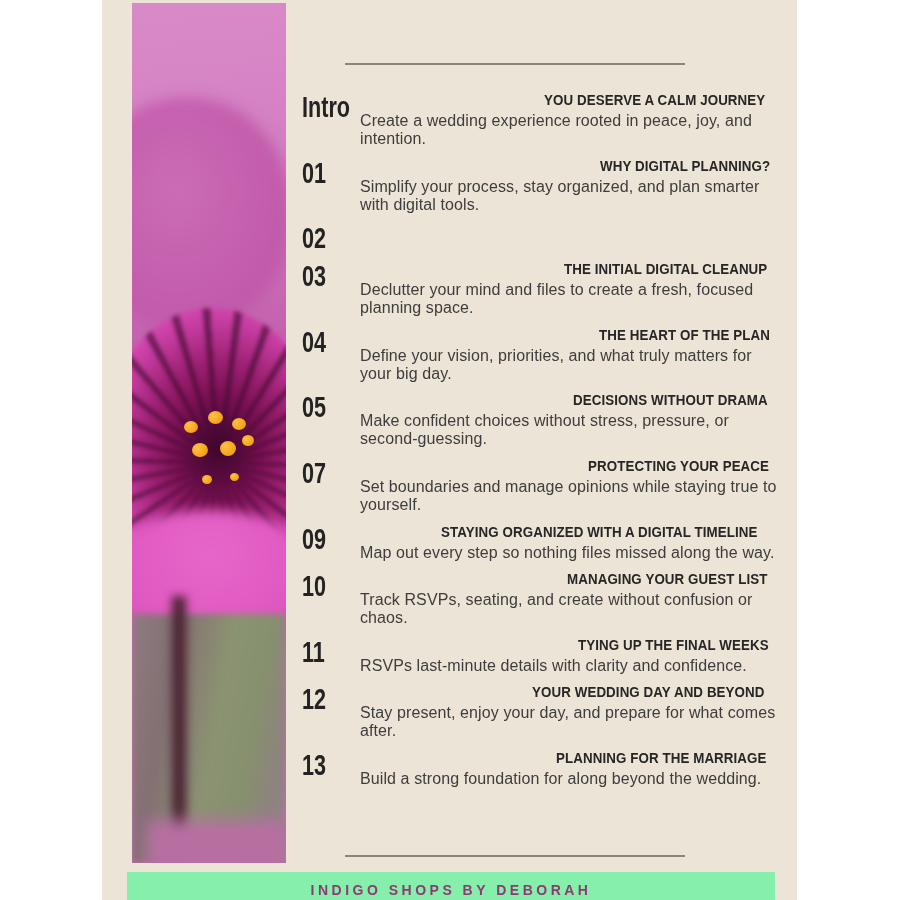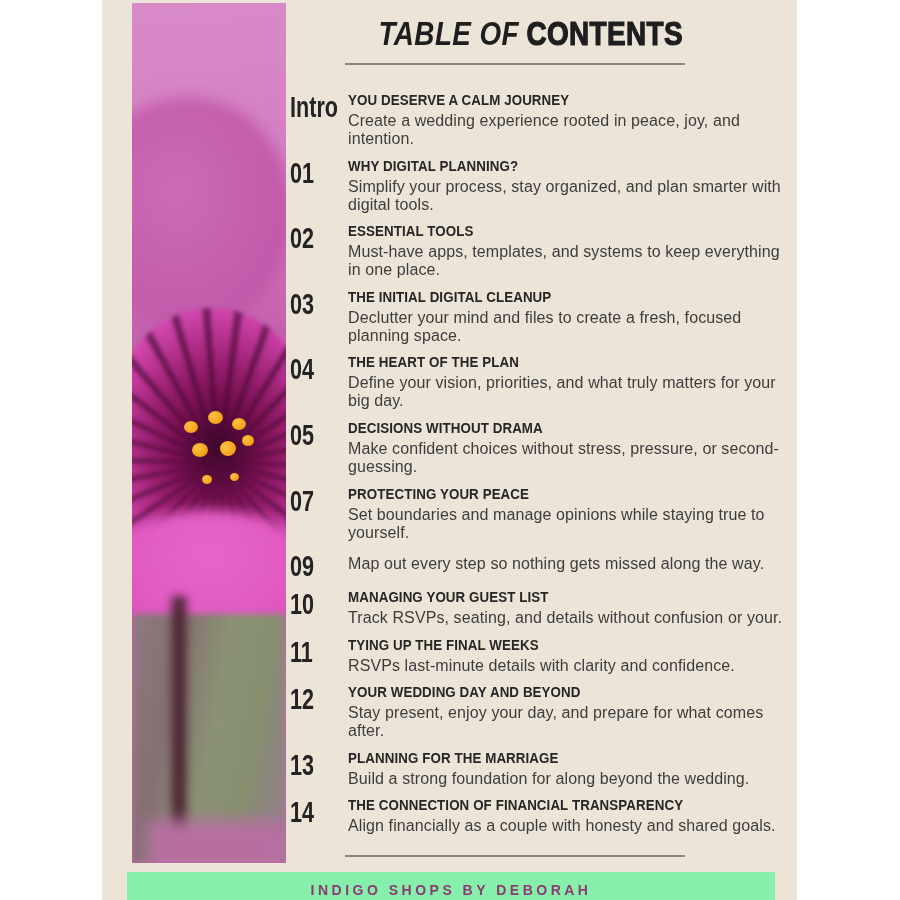--- a/index.html
+++ b/index.html
@@ -44,25 +44,25 @@
   .header-inner{display:inline-block;transform:scale(0.82,1);transform-origin:center top;
     font-size:34px;color:#1e1e1e;letter-spacing:0.5px;}
   .t-italic{font-style:italic;font-weight:700;}
   .t-bold{font-weight:700;margin-left:9px;-webkit-text-stroke:1.2px #1e1e1e;}
   .rule{position:absolute;left:345px;width:340px;height:2px;background:#8b8678;}
   .rule-top{top:63px;}
   .rule-bottom{top:855px;}
 
   
   .toc{position:absolute;left:290px;top:92px;width:495px;display:flex;flex-direction:column;gap:9.6px;}
-  .row{display:flex;align-items:flex-start;}
+  .row{display:flex;align-items:flex-start;margin-left:12px;}
   .num{width:58px;flex:0 0 58px;font-size:27px;font-weight:600;color:#232323;line-height:1.05;}
   .num span{display:inline-block;transform:scale(0.8,1.08);transform-origin:left top;letter-spacing:0px;}
   .texts{flex:1;}
-  .entry-title{font-size:14.5px;font-weight:700;color:#262626;letter-spacing:0.1px;}
+  .entry-title{font-size:14.5px;font-weight:700;color:#262626;letter-spacing:0.1px;text-align:right;}
   .entry-title span{display:inline-block;transform:scaleX(0.92);transform-origin:left center;white-space:nowrap;}
   .entry-desc{font-size:16px;color:#3d3d3d;margin-top:4px;letter-spacing:0.1px;}
 
   
   .footer-bar{position:absolute;left:127px;top:872px;width:648px;height:36px;background:#86efac;
     display:flex;align-items:center;justify-content:center;}
   .footer-text{font-size:14px;font-weight:700;letter-spacing:3.5px;color:#8e3a72;}
 </style>
 </head>
 <body>
@@ -82,48 +82,39 @@
     <div class="stamen st5"></div>
     <div class="stamen st6"></div>
     <div class="stamen st7"></div>
     <div class="stamen st8"></div>
     <div class="layer ph-petal-low"></div>
     <div class="layer ph-bottom"></div>
     <div class="layer ph-stem"></div>
     <div class="layer ph-pink-glow"></div>
   </div>
 
-  <div class="header">
-    <div class="header-inner">
-      <span class="t-italic">TABLE OF</span><span class="t-bold">CONTENTS</span>
-    </div>
-  </div>
   <div class="rule rule-top"></div>
 
   <div class="toc">
     <div class="row">
       <div class="num"><span>Intro</span></div>
       <div class="texts">
           <div class="entry-title"><span>YOU DESERVE A CALM JOURNEY</span></div>
       <div class="entry-desc">Create a wedding experience rooted in peace, joy, and intention.</div>
         </div>
     </div>
     <div class="row">
       <div class="num"><span>01</span></div>
       <div class="texts">
           <div class="entry-title"><span>WHY DIGITAL PLANNING?</span></div>
       <div class="entry-desc">Simplify your process, stay organized, and plan smarter with digital tools.</div>
         </div>
     </div>
     <div class="row">
       <div class="num"><span>02</span></div>
-      <div class="texts">
-          <div class="entry-title"><span>ESSENTIAL TOOLS</span></div>
-      <div class="entry-desc">Must-have apps, templates, and systems to keep everything in one place.</div>
-        </div>
     </div>
     <div class="row">
       <div class="num"><span>03</span></div>
       <div class="texts">
           <div class="entry-title"><span>THE INITIAL DIGITAL CLEANUP</span></div>
       <div class="entry-desc">Declutter your mind and files to create a fresh, focused planning space.</div>
         </div>
     </div>
     <div class="row">
       <div class="num"><span>04</span></div>
@@ -142,28 +133,29 @@
     <div class="row">
       <div class="num"><span>07</span></div>
       <div class="texts">
           <div class="entry-title"><span>PROTECTING YOUR PEACE</span></div>
       <div class="entry-desc">Set boundaries and manage opinions while staying true to yourself.</div>
         </div>
     </div>
     <div class="row">
       <div class="num"><span>09</span></div>
       <div class="texts">
-      <div class="entry-desc">Map out every step so nothing gets missed along the way.</div>
+          <div class="entry-title"><span>STAYING ORGANIZED WITH A DIGITAL TIMELINE</span></div>
+      <div class="entry-desc">Map out every step so nothing files missed along the way.</div>
         </div>
     </div>
     <div class="row">
       <div class="num"><span>10</span></div>
       <div class="texts">
           <div class="entry-title"><span>MANAGING YOUR GUEST LIST</span></div>
-      <div class="entry-desc">Track RSVPs, seating, and details without confusion or your.</div>
+      <div class="entry-desc">Track RSVPs, seating, and create without confusion or chaos.</div>
         </div>
     </div>
     <div class="row">
       <div class="num"><span>11</span></div>
       <div class="texts">
           <div class="entry-title"><span>TYING UP THE FINAL WEEKS</span></div>
       <div class="entry-desc">RSVPs last-minute details with clarity and confidence.</div>
         </div>
     </div>
     <div class="row">
@@ -173,27 +165,20 @@
       <div class="entry-desc">Stay present, enjoy your day, and prepare for what comes after.</div>
         </div>
     </div>
     <div class="row">
       <div class="num"><span>13</span></div>
       <div class="texts">
           <div class="entry-title"><span>PLANNING FOR THE MARRIAGE</span></div>
       <div class="entry-desc">Build a strong foundation for along beyond the wedding.</div>
         </div>
     </div>
-    <div class="row">
-      <div class="num"><span>14</span></div>
-      <div class="texts">
-          <div class="entry-title"><span>THE CONNECTION OF FINANCIAL TRANSPARENCY</span></div>
-      <div class="entry-desc">Align financially as a couple with honesty and shared goals.</div>
-        </div>
-    </div>
   </div>
 
   <div class="rule rule-bottom"></div>
 
   <div class="footer-bar">
     <span class="footer-text">INDIGO SHOPS BY DEBORAH</span>
   </div>
 </div>
 
 </body></html>

